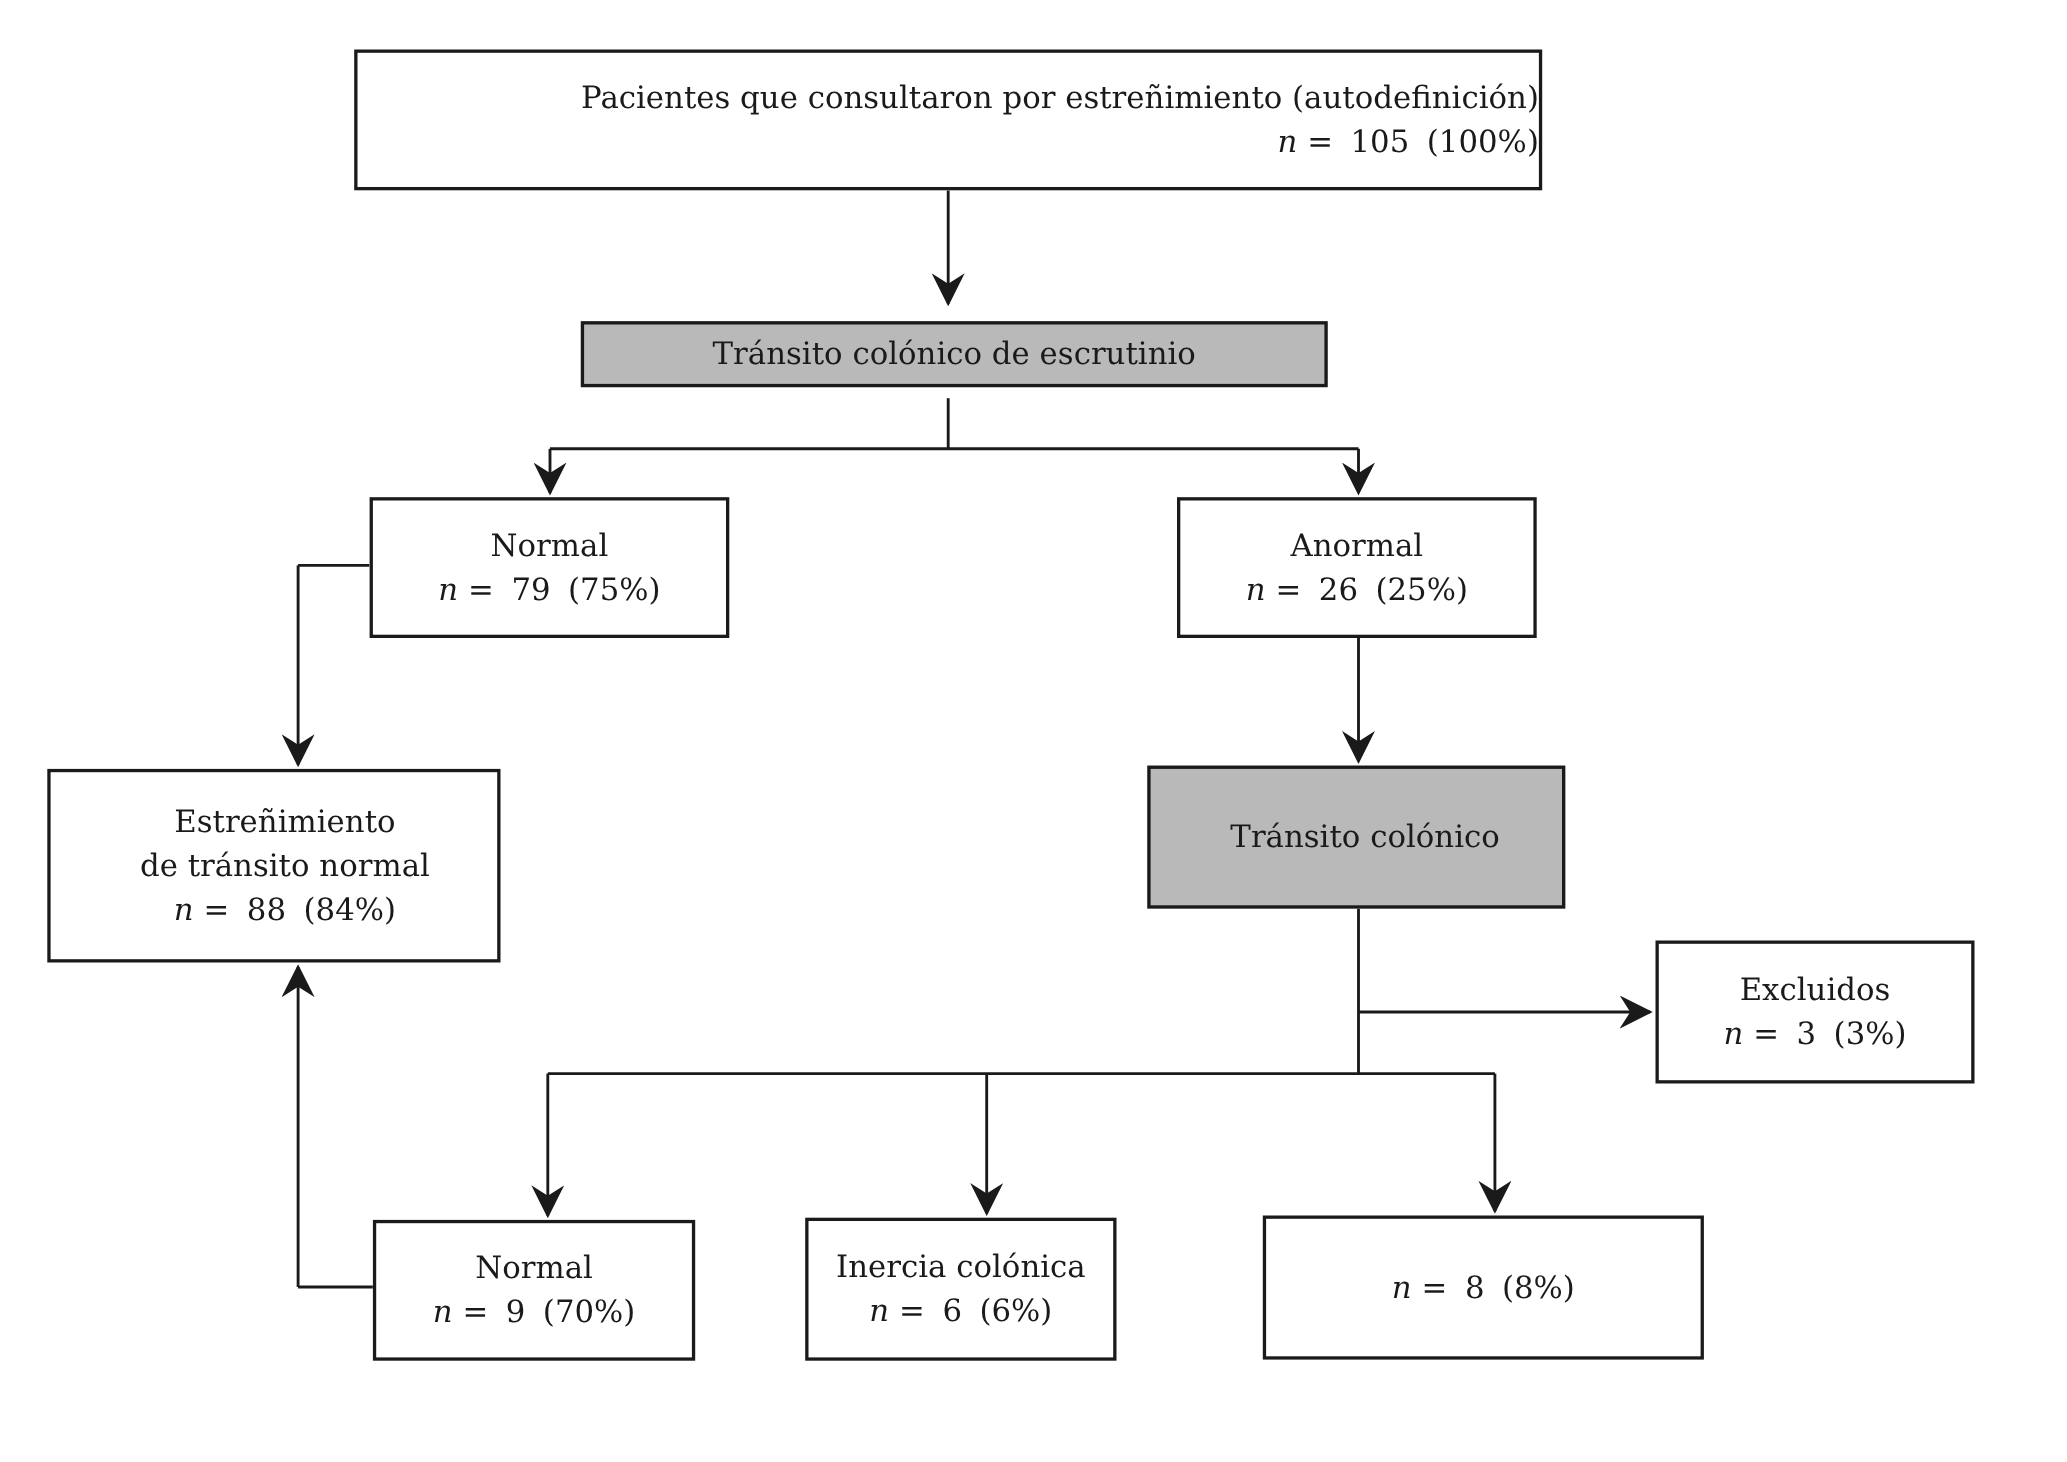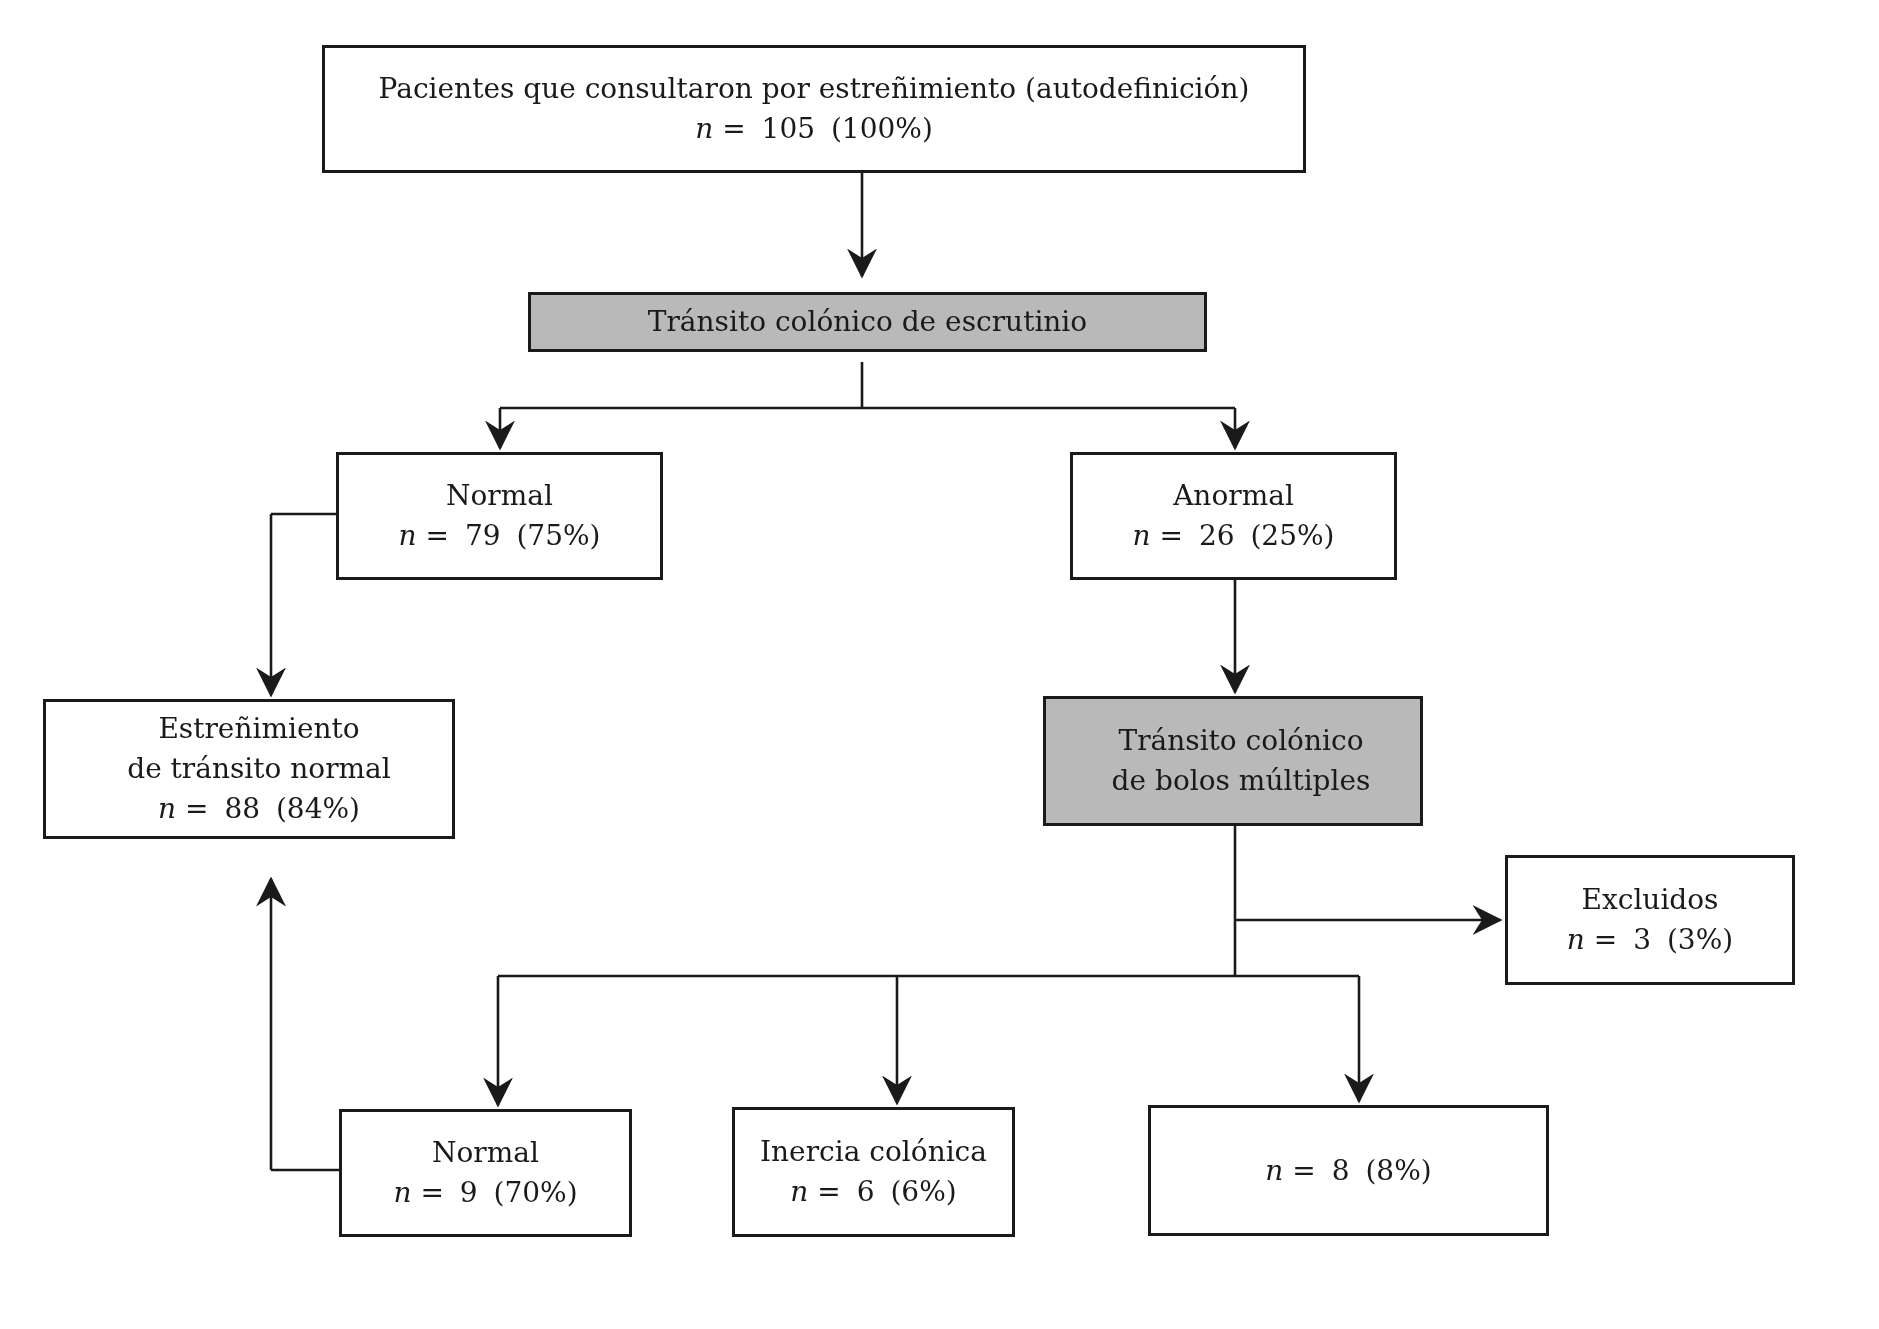--- a/index.html
+++ b/index.html
@@ -68,48 +68,47 @@
 
     <path class="connector" d="M498,976 H1359"></path>
     <path class="connector" d="M498,976 V1105" marker-end="url(#arrow)"></path>
     <path class="connector" d="M897,976 V1103" marker-end="url(#arrow)"></path>
     <path class="connector" d="M1359,976 V1101" marker-end="url(#arrow)"></path>
 
     <path class="connector" d="M339,1170 H271"></path>
     <path class="connector" d="M271,1170 V879" marker-end="url(#arrow)"></path>
   </svg>
 
-  <div class="node" style="left:322px;top:45px;width:984px;height:128px;">
+  <div class="node" style="left:322px;top:45px;width:1080px;height:128px;align-items:flex-end;">
     <div>Pacientes que consultaron por estreñimiento (autodefinición)</div>
     <div class="stat"><span class="var">n</span><span>= 105 (100%)</span></div>
   </div>
 
   <div class="node gray" style="left:528px;top:292px;width:679px;height:60px;">
     <div>Tránsito colónico de escrutinio</div>
   </div>
 
   <div class="node" style="left:336px;top:452px;width:327px;height:128px;">
     <div>Normal</div>
     <div class="stat"><span class="var">n</span><span>= 79 (75%)</span></div>
   </div>
 
   <div class="node" style="left:1070px;top:452px;width:327px;height:128px;justify-content:center;">
     <div>Anormal</div>
     <div class="stat"><span class="var">n</span><span>= 26 (25%)</span></div>
   </div>
 
-  <div class="node" style="left:43px;top:699px;width:412px;height:140px;padding-left:20px;">
+  <div class="node" style="left:43px;top:699px;width:412px;height:176px;padding-left:20px;">
     <div>Estreñimiento</div>
     <div>de tránsito normal</div>
     <div class="stat"><span class="var">n</span><span>= 88 (84%)</span></div>
   </div>
 
   <div class="node gray" style="left:1043px;top:696px;width:380px;height:130px;padding-left:16px;">
     <div>Tránsito colónico</div>
-    <div>de bolos múltiples</div>
   </div>
 
   <div class="node" style="left:1505px;top:855px;width:290px;height:130px;">
     <div>Excluidos</div>
     <div class="stat"><span class="var">n</span><span>= 3 (3%)</span></div>
   </div>
 
   <div class="node" style="left:339px;top:1109px;width:293px;height:128px;">
     <div>Normal</div>
     <div class="stat"><span class="var">n</span><span>= 9 (70%)</span></div>

